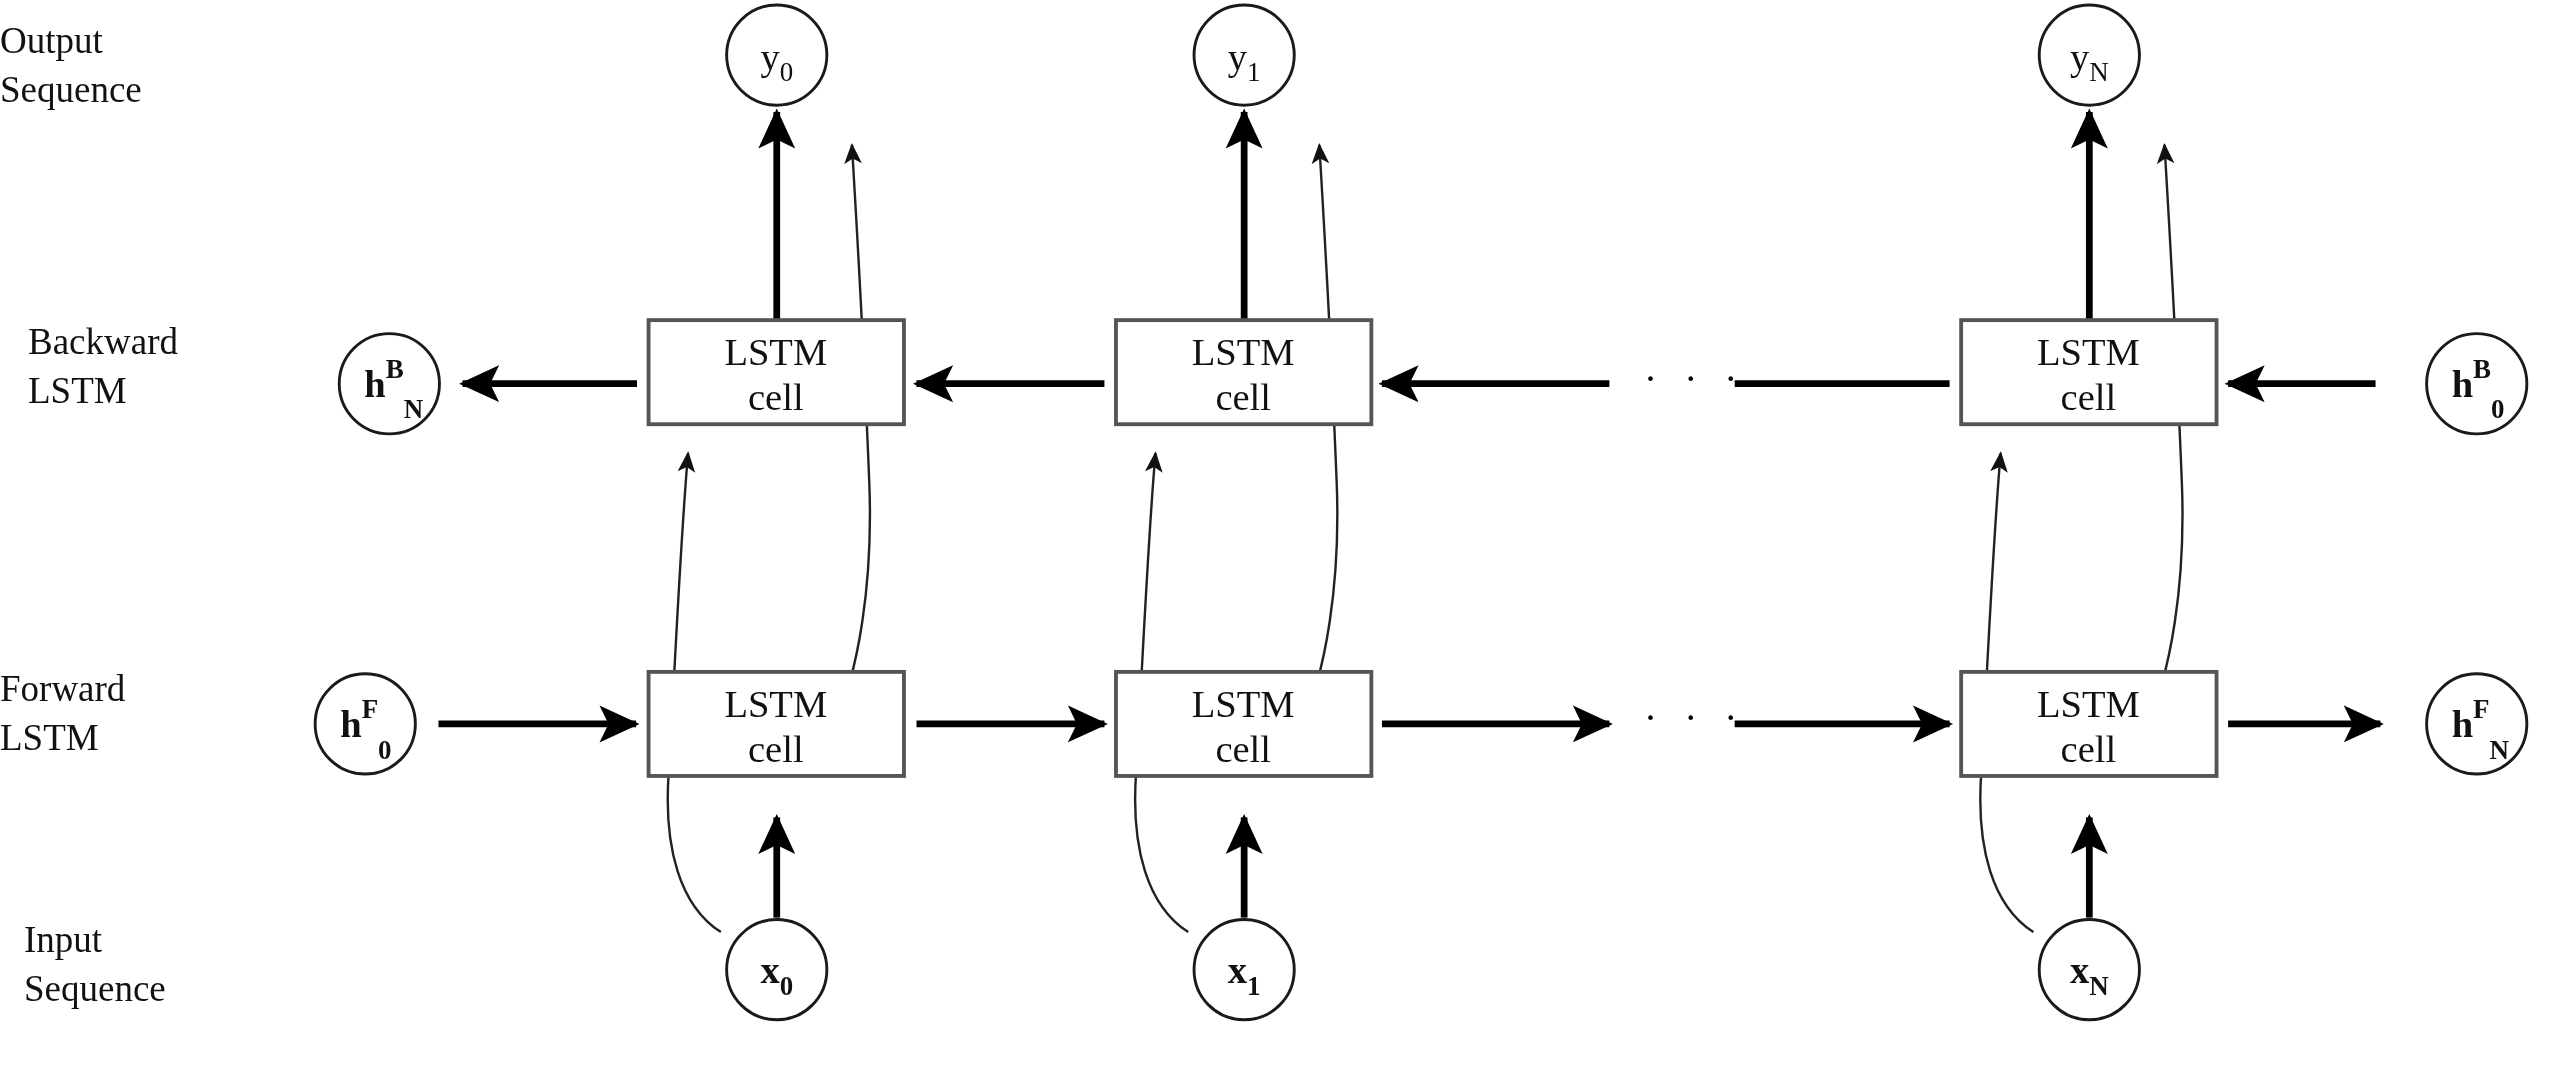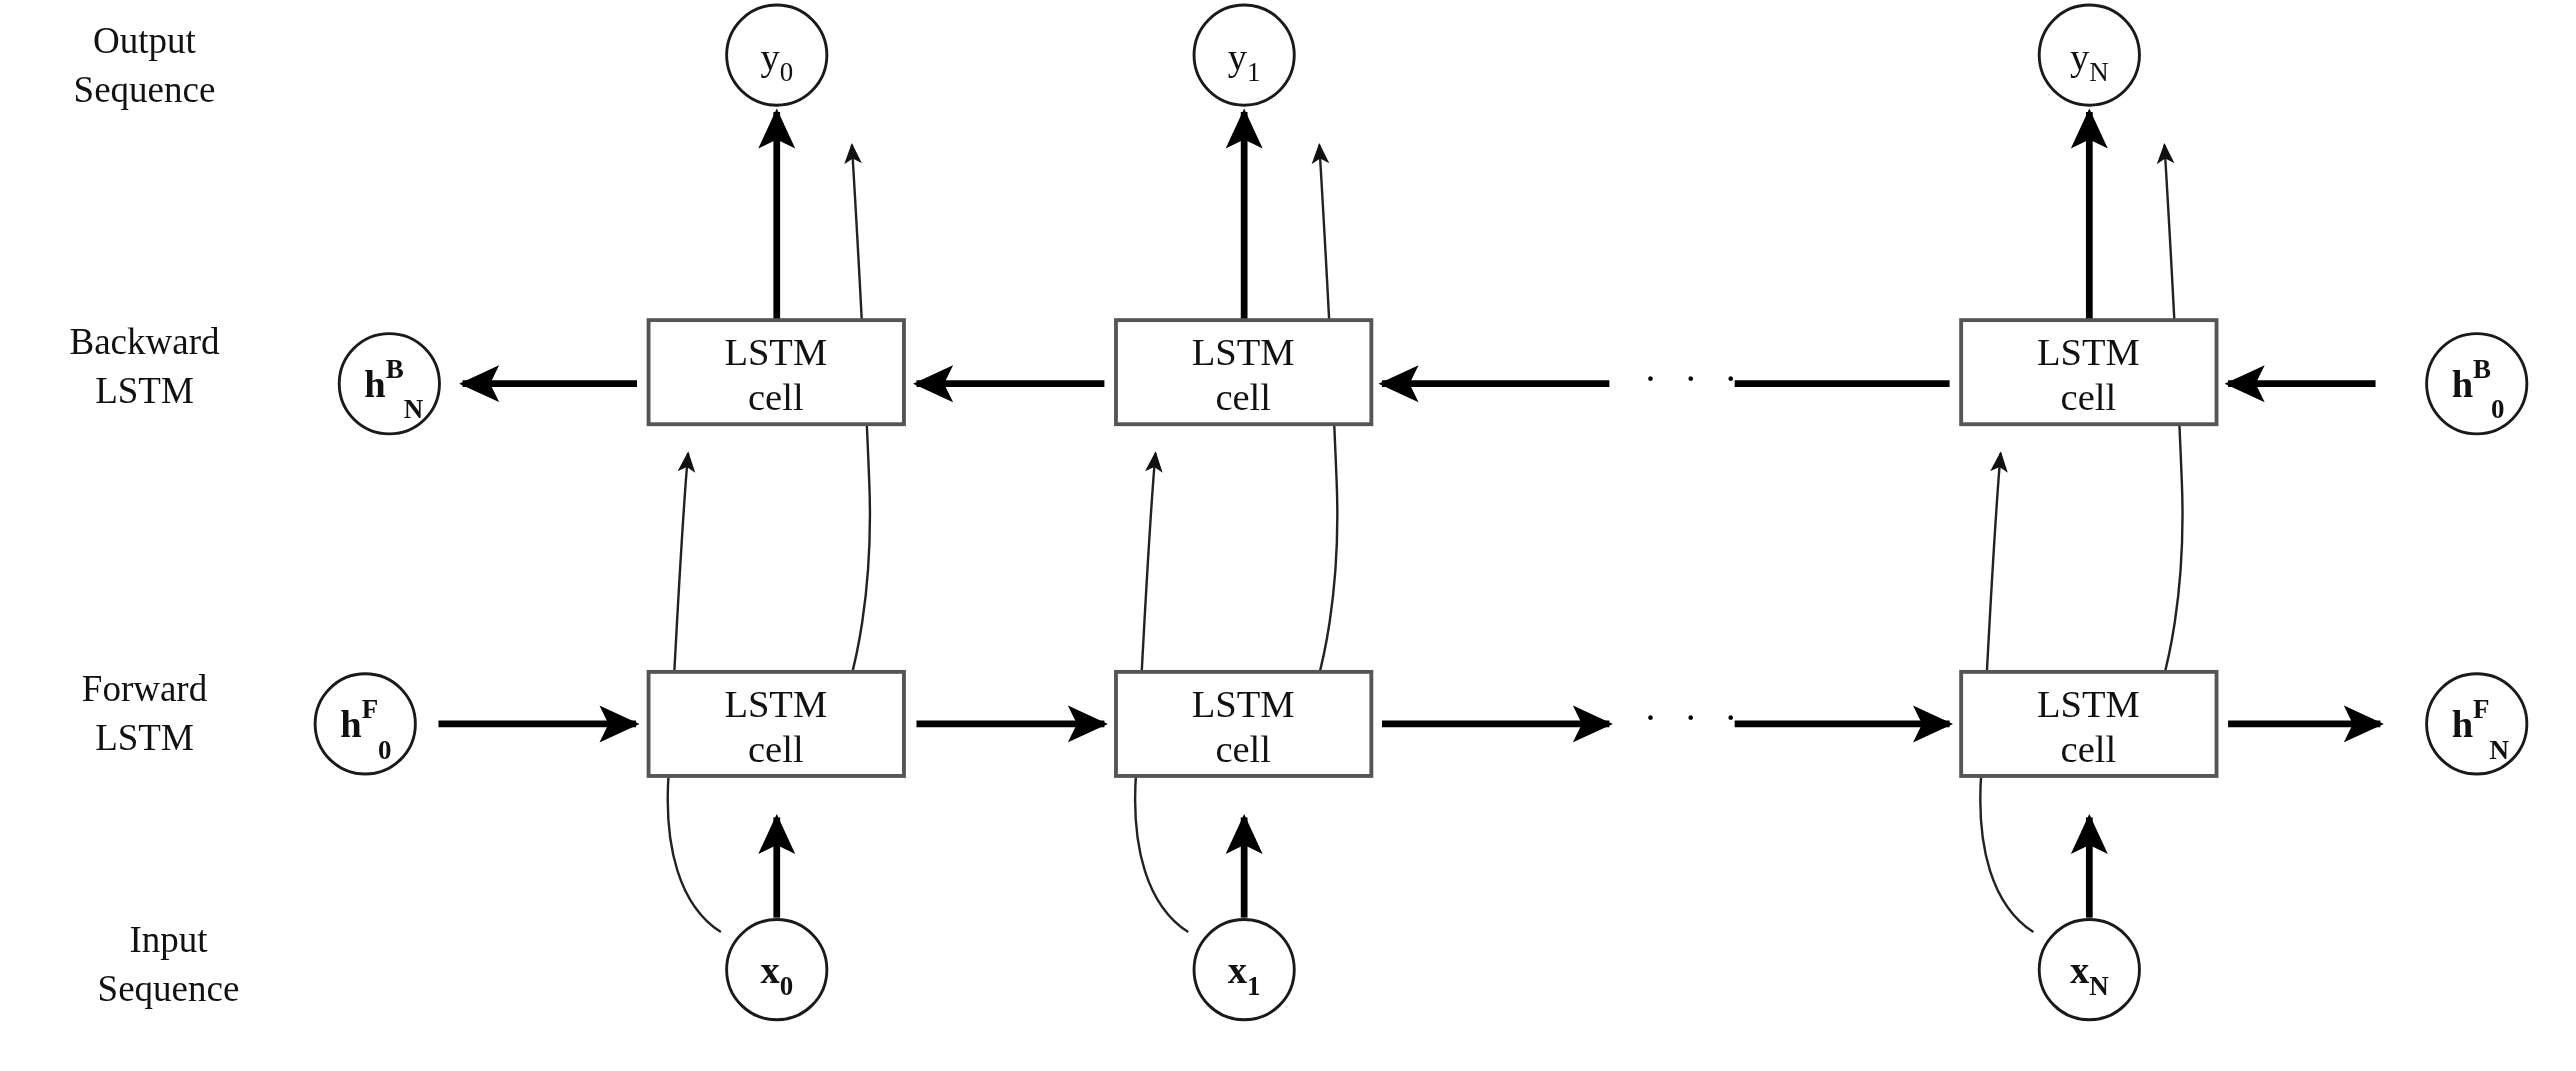--- a/index.html
+++ b/index.html
@@ -20,21 +20,21 @@
   }
   #diagram-svg {
     position: absolute;
     left: 0;
     top: 0;
     width: 2576px;
     height: 1072px;
   }
   .row-label {
     position: absolute;
-    text-align: center;
+    text-align: left;
     font-size: 37px;
     line-height: 1.32;
     color: #111111;
     white-space: nowrap;
   }
   .row-label .l2 { display: block; font-family: Liberation Serif, serif; }
   .node-text {
     font-size: 40px;
     fill: #111111;
     font-family: "Liberation Serif", "DejaVu Serif", serif;
@@ -80,21 +80,21 @@
 </head>
 <body>
 
 <div id="canvas">
 
   <div class="row-label" style="left:0px; top:17.3px; width:289px;">
     <span>Output</span>
     <span class="l2">Sequence</span>
   </div>
 
-  <div class="row-label" style="left:0px; top:318px; width:289px;">
+  <div class="row-label" style="left:0px; top:318px; width:289px;padding-left:28px;">
     <span>Backward</span>
     <span class="l2">LSTM</span>
   </div>
 
   <div class="row-label" style="left:0px; top:665px; width:289px;">
     <span>Forward</span>
     <span class="l2">LSTM</span>
   </div>
 
   <div class="row-label" style="left:0px; top:916px; width:289px;margin-left:24px;">

